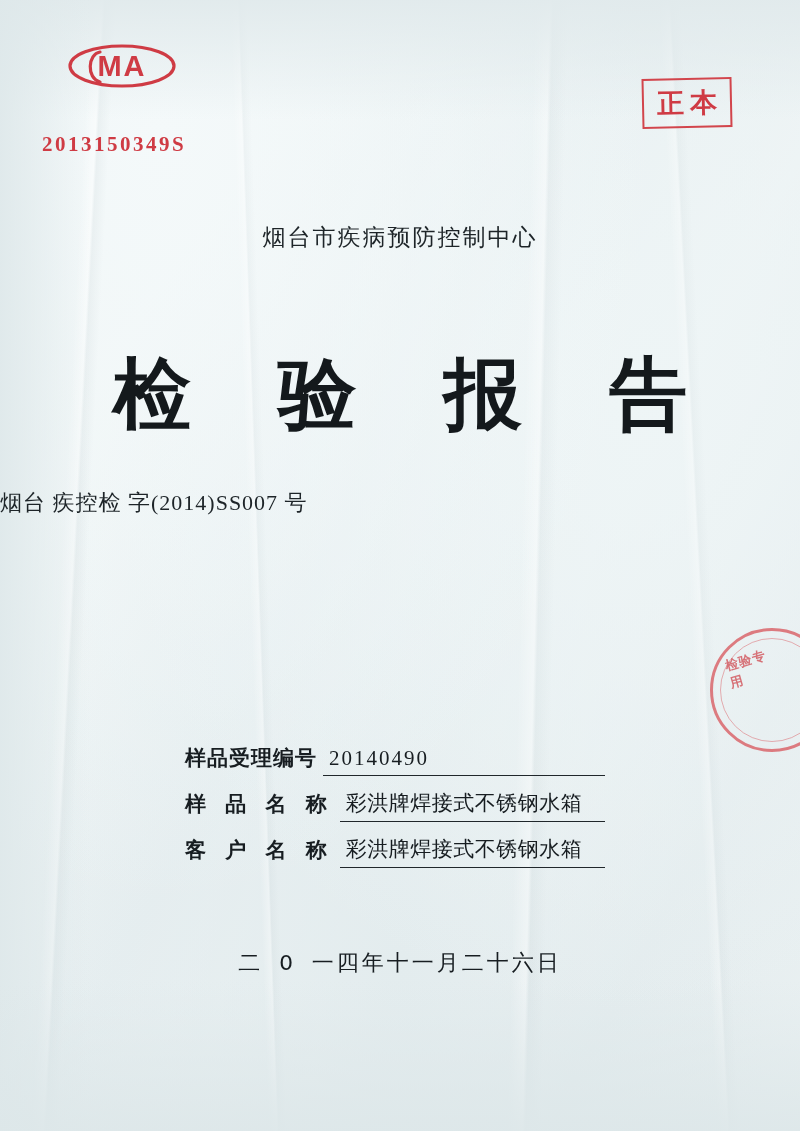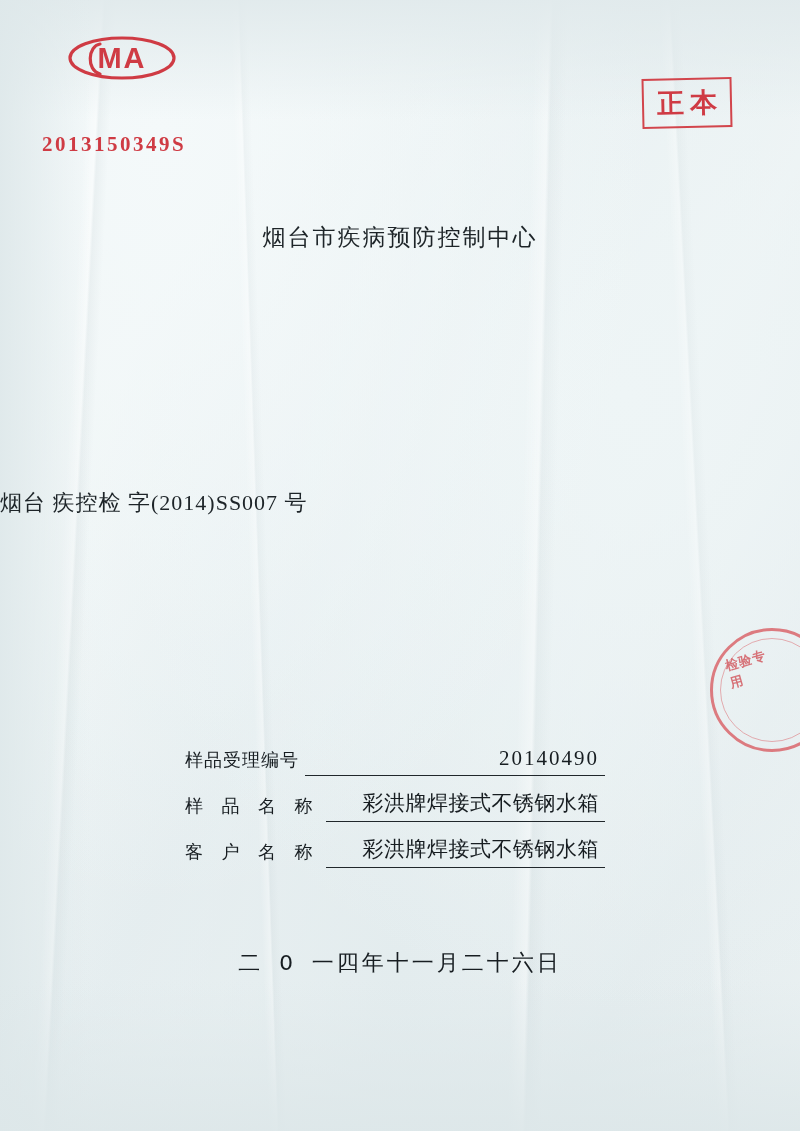--- a/index.html
+++ b/index.html
@@ -50,21 +50,21 @@
   .shade-bottom {
     position: absolute; left: 0; bottom: 0; width: 800px; height: 150px;
     background: linear-gradient(0deg, rgba(221,231,233,.9) 0%, rgba(235,242,243,0) 100%);
     pointer-events: none;
   }
 
   
   #cma-mark {
     position: absolute;
     left: 66px;
-    top: 34px;
+    top: 42px;
     width: 112px;
     height: 48px;
   }
   #cma-mark svg { display: block; }
 
   #cma-number {
     position: absolute;
     left: 42px;
     top: 132px;
     color: #cf3b44;
@@ -170,33 +170,34 @@
     top: 734px;
     width: 420px;
   }
   .field-row {
     display: flex;
     align-items: flex-end;
     height: 42px;
     margin-bottom: 4px;
   }
   .field-label {
-    font-size: 18px;
+    font-size: 21px;
     color: #171d21;
     white-space: nowrap;
     letter-spacing: 1px;
     padding-bottom: 4px;
+    font-weight: bold;
   }
   .field-label.spread {
     letter-spacing: 7px;
   }
   .field-value {
     flex: 1;
     border-bottom: 1.4px solid #20272b;
-    text-align: right;
+    text-align: left;
     font-size: 21px;
     color: #171d21;
     padding: 0 6px 4px 6px;
     margin-left: 6px;
     white-space: nowrap;
     letter-spacing: .5px;
   }
   .field-value.numeric {
     font-family: "Liberation Serif", "DejaVu Serif", serif;
     letter-spacing: 2px;
@@ -235,20 +236,21 @@
   </div>
 
   <div id="cma-number">2013150349S</div>
 
   <div id="original-stamp">
     <span class="txt">正本</span>
   </div>
 
   <div id="issuer">烟台市疾病预防控制中心</div>
 
+  <div id="doc-title">检 验 报 告</div>
 
   <div id="doc-number">烟台 疾控检 字(2014)SS007 号</div>
 
   <div id="round-seal">
     <div class="inner-ring"></div>
     <div class="seal-text">检验专用</div>
   </div>
 
   <div id="fields">
 

